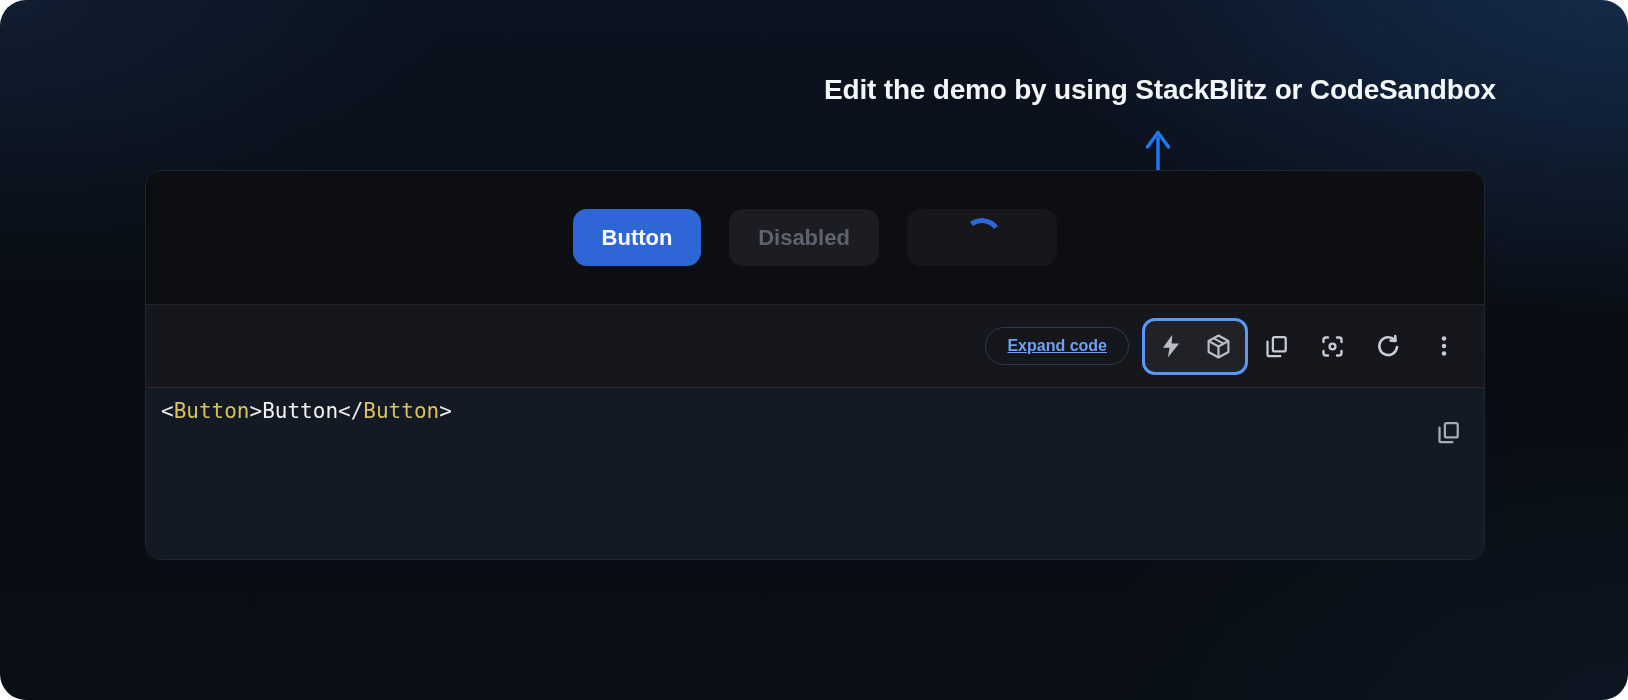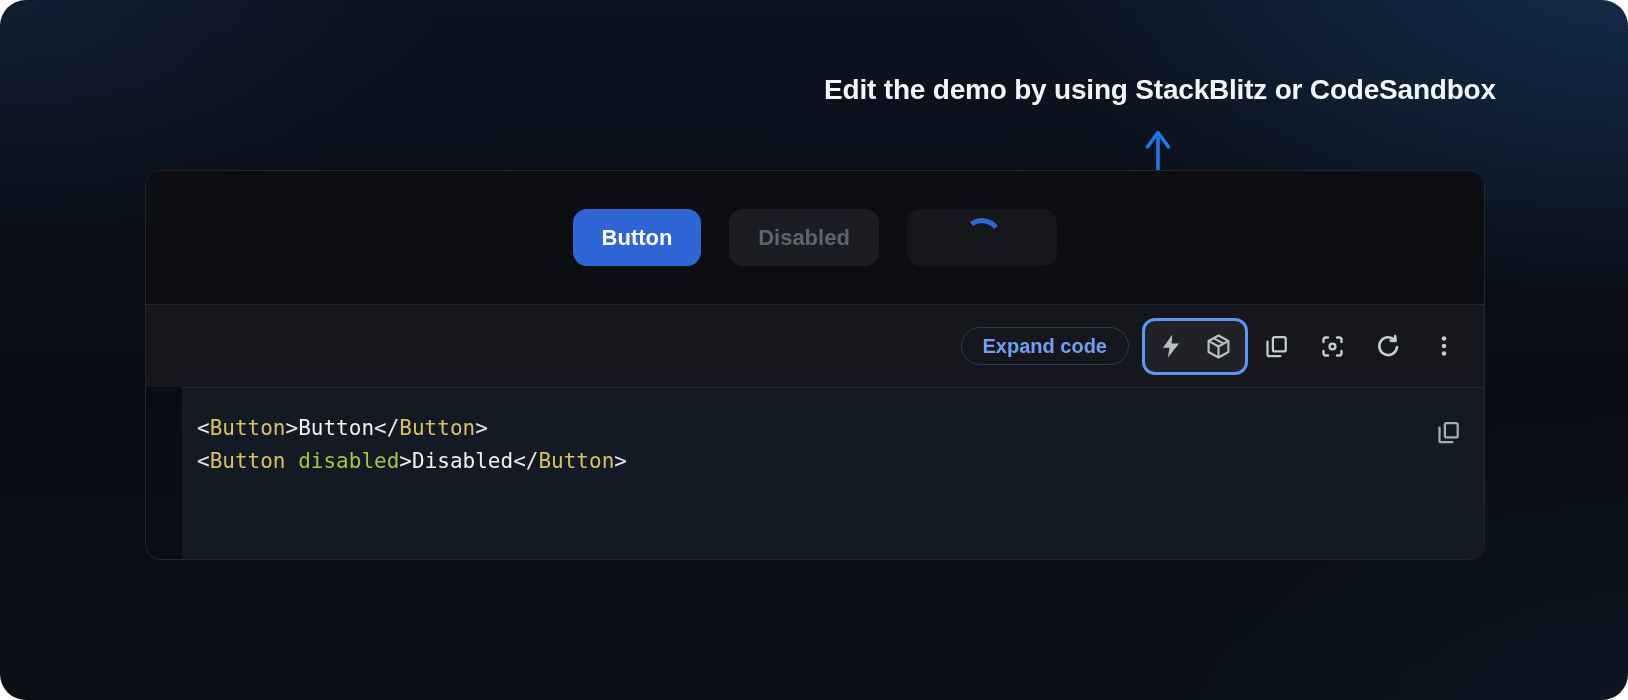--- a/index.html
+++ b/index.html
@@ -43,39 +43,39 @@
     transform:rotate(8deg);
   }
   
   .toolbar{
     height:83px;background:#15171c;border-top:1px solid #23262e;flex:none;box-sizing:border-box;
     display:flex;align-items:center;justify-content:flex-end;gap:13px;padding-right:25px;
   }
   .expand-pill{
     height:38px;padding:12px 21px;border-radius:19px;background:transparent;
     border:1.5px solid #2c3a52;color:var(--expand-code-text,#6fa0f4);
-    font-family:"Liberation Sans",sans-serif;font-size:20px;font-weight:600;
-    display:flex;align-items:center;cursor:pointer;
+    font-family:"Liberation Sans",sans-serif;font-size:16px;font-weight:600;
+    display:flex;align-items:center;cursor:pointer;text-decoration:underline;
   }
   .edit-group{
     height:57px;width:106px;border-radius:13px;background:#202227;
     border:3px solid var(--group-highlight,#5b97f3);box-sizing:border-box;
     display:flex;align-items:center;justify-content:space-between;padding:0 13px;
   }
   .icon-btn{
     width:30px;height:30px;background:none;border:none;padding:0;margin:0;cursor:pointer;
     display:flex;align-items:center;justify-content:center;color:#c7ccd4;
   }
   .icon-btn + .icon-btn{margin-left:13px;}
   .icon-btn svg{display:block;}
   .group-icon{color:#b9bec7;display:flex;align-items:center;justify-content:center;cursor:pointer;}
   
   .code-area{
     flex:1;background:#131a24;border-top:1px solid #242b37;position:relative;
-    padding:24px 90px 0 15px;box-sizing:border-box;margin-left:36px;
+    padding:7px 90px 0 15px;box-sizing:border-box;
   }
   .code-line{
     font-family:"DejaVu Sans Mono","Liberation Mono",monospace;
     font-size:21px;line-height:33px;white-space:pre;
   }
   .tok-p{color:#e8eaed}
   .tok-tag{color:var(--code-tag,#d9c162)}
   .tok-attr{color:var(--code-attr,#9ccb3b)}
   .tok-txt{color:#f0f2f4}
   .code-copy{
@@ -157,21 +157,20 @@
           <circle cx="12" cy="12" r="2.1"></circle>
           <circle cx="12" cy="19" r="2.1"></circle>
         </svg>
       </button>
 
     </div>
 
     <div class="code-area">
       <div>
           <div class="code-line"><span class="tok-p">&lt;</span><span class="tok-tag">Button</span><span class="tok-p">&gt;</span><span class="tok-txt">Button</span><span class="tok-p">&lt;/</span><span class="tok-tag">Button</span><span class="tok-p">&gt;</span></div>
-          <div class="code-line"><span class="tok-p">&lt;</span><span class="tok-tag">Button</span><span class="tok-p"> </span><span class="tok-attr">disabled</span><span class="tok-p">&gt;</span><span class="tok-txt">Disabled</span><span class="tok-p">&lt;/</span><span class="tok-tag">Button</span><span class="tok-p">&gt;</span></div>
         </div>
       <button class="code-copy">
         <svg width="27" height="27" viewBox="0 0 24 24" fill="none" stroke="currentColor" stroke-width="2" stroke-linejoin="round" stroke-linecap="round">
           <rect x="8.8" y="3.6" width="11.4" height="12.8" rx="1.6"></rect>
           <path d="M15.4 20.6 H5.6 Q4 20.6 4 19 V7.6"></path>
         </svg>
       </button>
     </div>
 
   </div>

